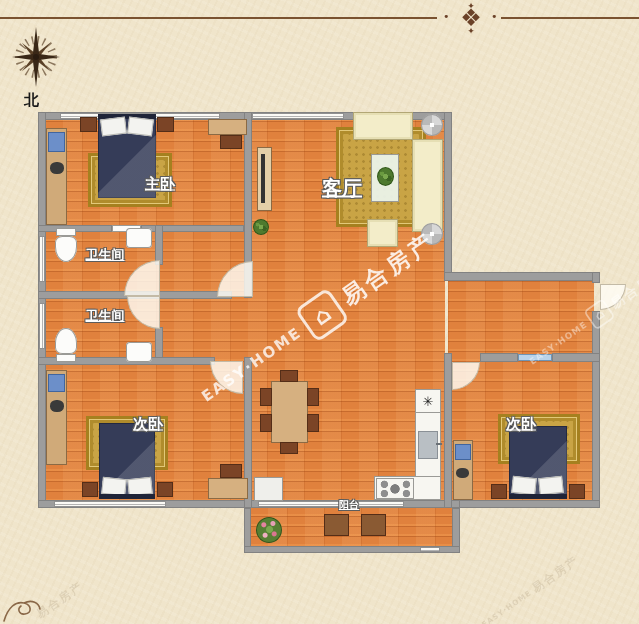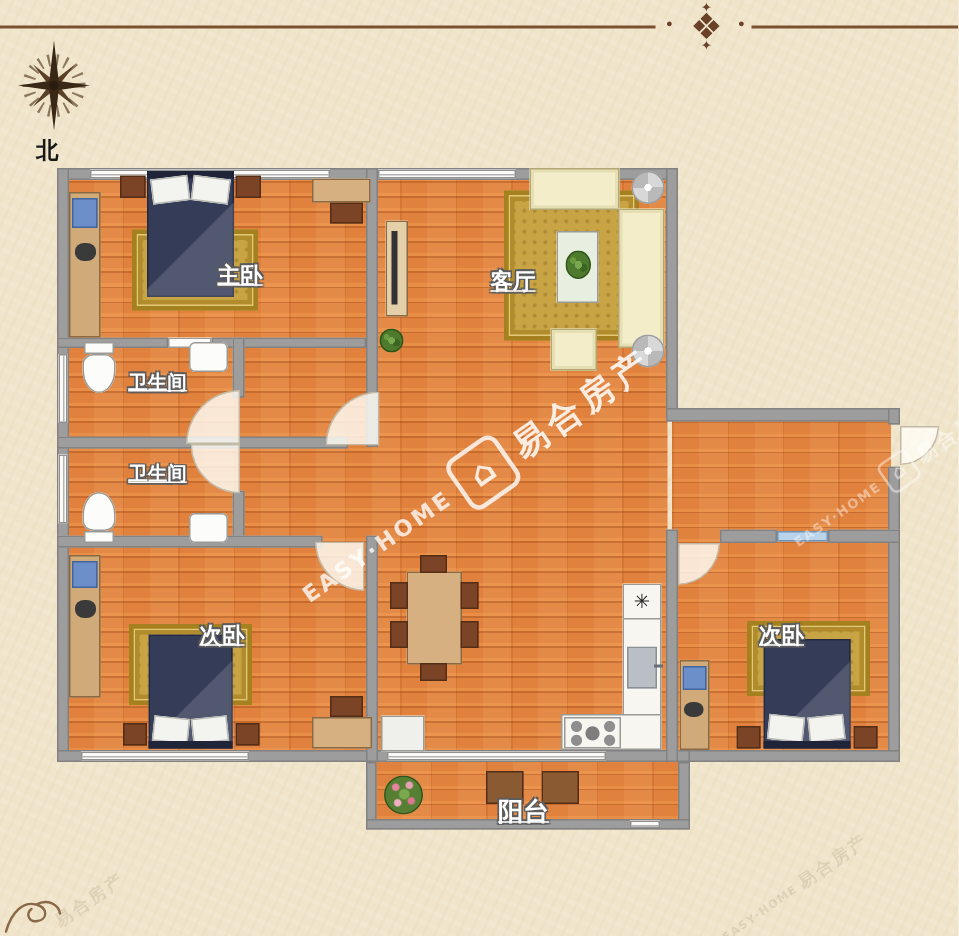--- a/index.html
+++ b/index.html
@@ -191,21 +191,21 @@
   <div style="position:absolute;left:261px;top:154px;width:4px;height:49px;background:#333;"></div>
   <div class="green-plant" style="left:253px;top:219px;width:16px;height:16px;"></div>
   <div class="rug" style="left:336px;top:127px;width:84px;height:94px;"></div>
   <div class="counter" style="left:371px;top:154px;width:28px;height:48px;background:rgba(235,245,238,.92);"></div>
   <div class="green-plant" style="left:377px;top:167px;width:17px;height:19px;"></div>
   <div class="sofa" style="left:353px;top:112px;width:60px;height:28px;"></div>
   <div class="sofa" style="left:412px;top:139px;width:31px;height:93px;"></div>
   <div class="sofa" style="left:367px;top:219px;width:31px;height:28px;"></div>
   <div class="gray-plant" style="left:421px;top:114px;width:22px;height:22px;"></div>
   <div class="gray-plant" style="left:421px;top:223px;width:22px;height:22px;"></div>
-  <div class="label" style="left:342px;top:188px;font-size:15px;">客厅</div>
+  <div class="label" style="left:342px;top:188px;font-size:20px;">客厅</div>
 
   <div class="desk" style="left:271px;top:381px;width:37px;height:62px;"></div>
   <div class="stand" style="left:280px;top:370px;width:18px;height:12px;"></div>
   <div class="stand" style="left:280px;top:442px;width:18px;height:12px;"></div>
   <div class="stand" style="left:260px;top:388px;width:12px;height:18px;"></div>
   <div class="stand" style="left:260px;top:414px;width:12px;height:18px;"></div>
   <div class="stand" style="left:307px;top:388px;width:12px;height:18px;"></div>
   <div class="stand" style="left:307px;top:414px;width:12px;height:18px;"></div>
 
   <div class="counter" style="left:415px;top:389px;width:26px;height:24px;display:flex;align-items:center;justify-content:center;font-size:13px;color:#222;">
@@ -219,21 +219,21 @@
     background-image:radial-gradient(circle at 22% 30%, #8e8e8e 3.4px, transparent 4px),
                      radial-gradient(circle at 22% 74%, #8e8e8e 3.4px, transparent 4px),
                      radial-gradient(circle at 50% 52%, #7d7d7d 4.4px, transparent 5px),
                      radial-gradient(circle at 80% 30%, #8e8e8e 3.4px, transparent 4px),
                      radial-gradient(circle at 80% 74%, #8e8e8e 3.4px, transparent 4px);"></div>
   <div class="counter" style="left:254px;top:477px;width:29px;height:24px;background:#efefeb;"></div>
 
   <div class="flower" style="left:256px;top:517px;width:26px;height:26px;"></div>
   <div class="stand" style="left:324px;top:514px;width:25px;height:22px;background:#8a5a33;"></div>
   <div class="stand" style="left:361px;top:514px;width:25px;height:22px;background:#8a5a33;"></div>
-  <div class="label" style="left:349px;top:541px;font-size:17px;">阳台</div>
+  <div class="label" style="left:349px;top:505px;font-size:10px;">阳台</div>
 
   <div class="wardrobe" style="left:453px;top:440px;width:20px;height:60px;"></div>
   <div class="bluebox" style="left:455px;top:444px;width:16px;height:16px;"></div>
   <div class="darkblob" style="left:456px;top:468px;width:13px;height:10px;"></div>
   <div class="rug" style="left:498px;top:414px;width:76px;height:44px;"></div>
   <div class="bed" style="left:509px;top:426px;width:58px;height:73px;"></div>
   <div class="pillow" style="left:512px;top:477px;width:24px;height:17px;transform:rotate(6deg);"></div>
   <div class="pillow" style="left:539px;top:477px;width:24px;height:17px;transform:rotate(-6deg);"></div>
   <div class="board" style="left:509px;top:494px;width:58px;height:5px;"></div>
   <div class="stand" style="left:491px;top:484px;width:16px;height:15px;"></div>

